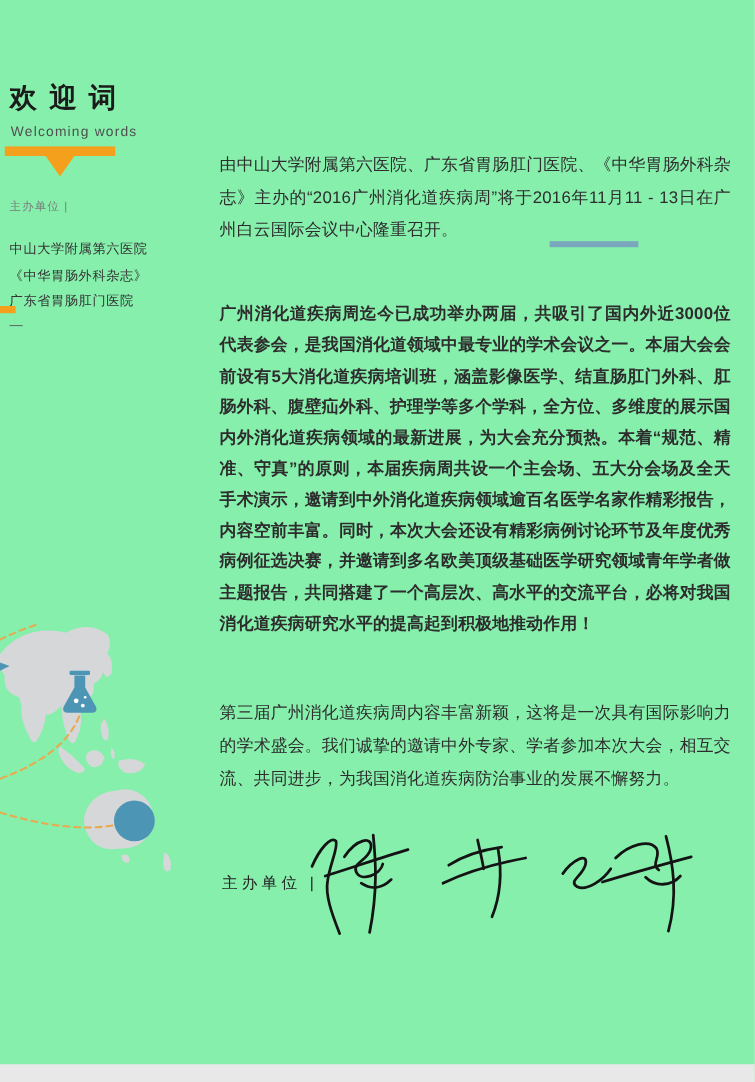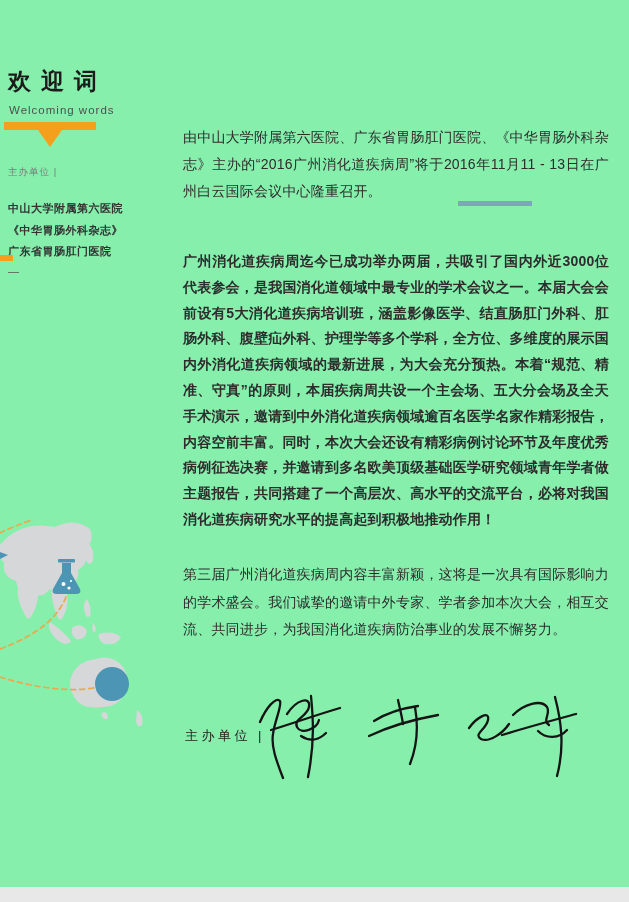--- a/index.html
+++ b/index.html
@@ -26,36 +26,36 @@
     background:var(--accent,#F5A01D);
   }
   .ribbon-tri{
     position:absolute;left:38px;top:130px;width:0;height:0;
     border-left:12px solid transparent;border-right:12px solid transparent;
     border-top:17px solid var(--accent,#F5A01D);
   }
   
   .sidebar{position:absolute;left:8px;top:166px;width:160px;}
   .sidebar-label{font-size:9.5px;color:#7a7a7a;letter-spacing:1px;margin-bottom:19px;}
-  .sidebar-org{font-size:11px;color:#333;font-weight:700;line-height:21.5px;letter-spacing:0.5px;}
+  .sidebar-org{font-size:11px;color:#333;font-weight:400;line-height:21.5px;letter-spacing:0.5px;}
   .sidebar-dash{font-size:11px;color:#555;margin-top:2px;}
   .orange-chip{
     position:absolute;left:0;top:255px;width:13px;height:6px;
     background:var(--accent,#F5A01D);
   }
   
   .para{
     position:absolute;left:183px;width:426px;
     font-size:14px;color:#2d2d2d;
     text-align:justify;letter-spacing:0.2px;
     margin:0;
   }
   .para-1{top:124px;line-height:27px;}
   .para-2{top:249px;line-height:25.8px;font-weight:bold;}
-  .para-3{top:561px;line-height:27.5px;}
+  .para-3{top:580px;line-height:27.5px;}
   .date-underline{
     position:absolute;left:458px;top:201px;width:74px;height:5px;
     background:var(--underline,#7BA7BC);
   }
   
   .map-wrap{position:absolute;left:0;top:515px;width:150px;height:230px;}
   
   .chairman-label{
     position:absolute;left:185px;top:727px;
     font-size:13px;color:#222;letter-spacing:3.5px;white-space:nowrap;

